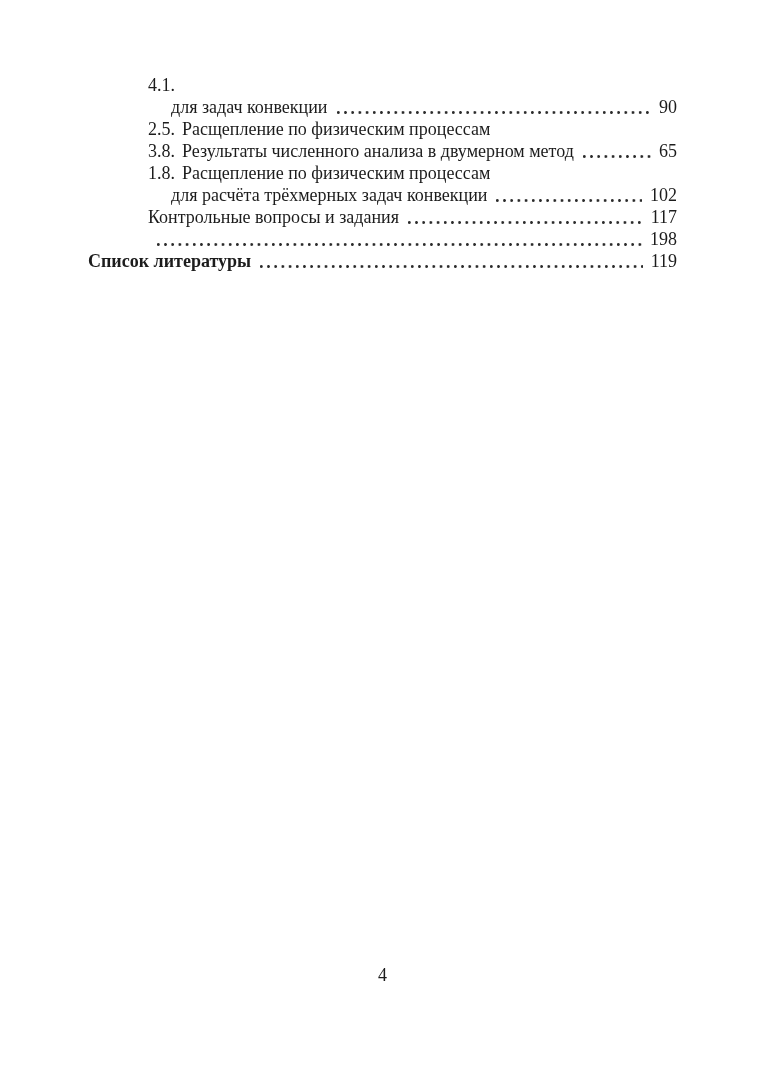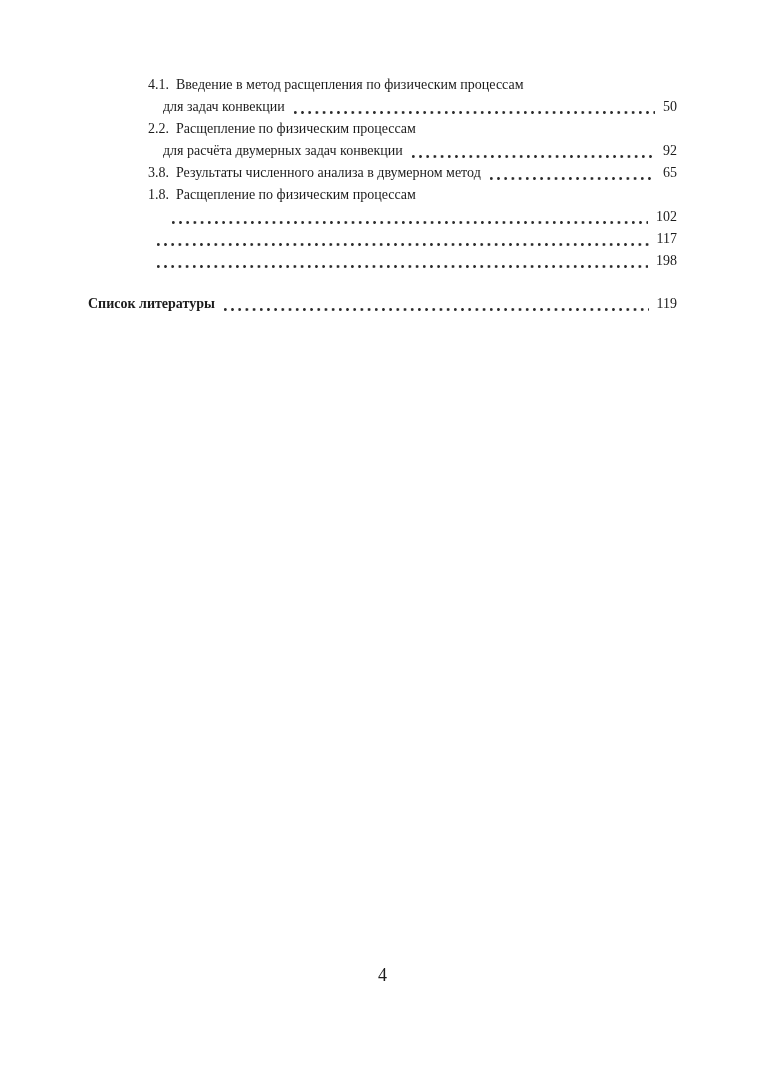--- a/index.html
+++ b/index.html
@@ -13,31 +13,31 @@
     position: relative;
     font-family: "Liberation Serif", "DejaVu Serif", serif;
     color: #1c1c1c;
     overflow: hidden;
   }
   .toc-block {
     position: absolute;
     left: 88px;
     top: 74px;
     width: 589px;
-    font-size: 14px;
+    font-size: 18px;
     line-height: 22px;
   }
   .entry { margin-left: 60px; }
-  .entry.flush { margin-left: 0; margin-top: 21px; }
+  .entry.flush { margin-left: 0; }
   .line {
     display: flex;
     align-items: baseline;
     white-space: nowrap;
   }
-  .line.cont { margin-left: 15px; justify-content: space-between; }
+  .line.cont { margin-left: 23px; justify-content: space-between; }
   .num {
     margin-right: 7px;
     flex: 0 0 auto;
   }
   .txt { flex: 0 0 auto; }
   .bold { font-weight: bold; }
   .leader {
     flex: 1 1 auto;
     align-self: flex-end;
     height: 3px;
@@ -62,63 +62,59 @@
   }
 </style>
 </head>
 <body>
 
 <div class="toc-block">
 
   <div class="entry">
     <div class="line">
       <span class="num">4.1.</span>
-      <span class="txt">Введение в метод расщепления по физическим процессам</span>
     </div>
     <div class="line cont">
       <span class="txt">для задач конвекции</span>
       <span class="leader"></span>
-      <span class="pagenum">50</span>
+      <span class="pagenum">90</span>
     </div>
   </div>
 
   <div class="entry">
     <div class="line">
-      <span class="num">2.2.</span>
+      <span class="num">2.5.</span>
       <span class="txt">Расщепление по физическим процессам</span>
-    </div>
-    <div class="line cont">
-      <span class="txt">для расчёта двумерных задач конвекции</span>
-      <span class="leader"></span>
-      <span class="pagenum">92</span>
     </div>
   </div>
 
   <div class="entry">
     <div class="line">
       <span class="num">3.8.</span>
       <span class="txt">Результаты численного анализа в двумерном метод</span>
       <span class="leader"></span>
       <span class="pagenum">65</span>
     </div>
   </div>
 
   <div class="entry">
     <div class="line">
       <span class="num">1.8.</span>
       <span class="txt">Расщепление по физическим процессам</span>
     </div>
     <div class="line cont">
+      <span class="txt">для расчёта трёхмерных задач конвекции</span>
       <span class="leader"></span>
       <span class="pagenum">102</span>
     </div>
   </div>
 
   <div class="entry">
     <div class="line">
+      <span class="txt">Контрольные вопросы и задания</span>
       <span class="leader"></span>
       <span class="pagenum">117</span>
     </div>
   </div>
 
   <div class="entry">
     <div class="line">
       <span class="leader"></span>
       <span class="pagenum">198</span>
     </div>

